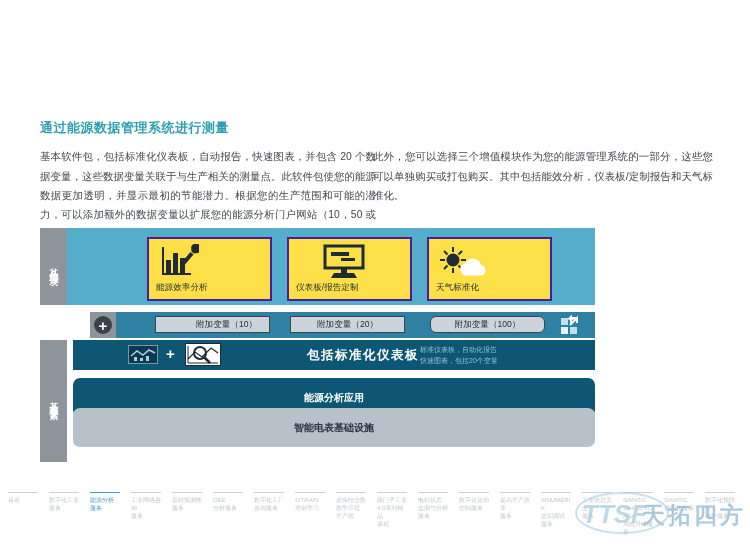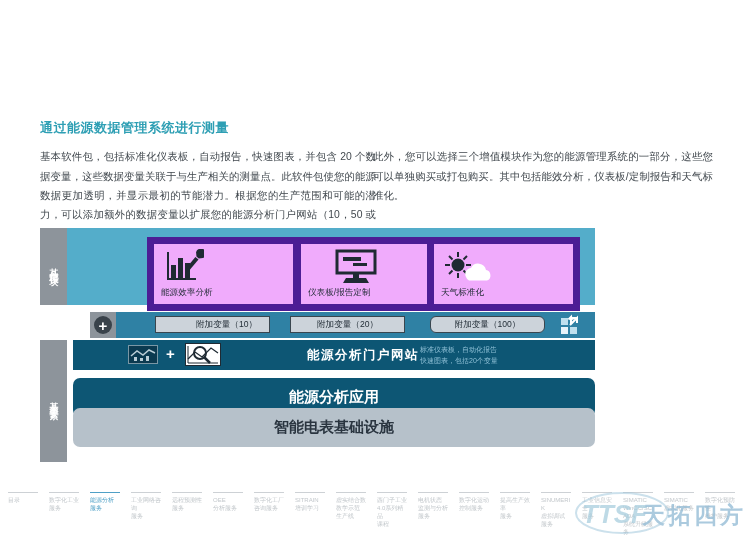--- a/index.html
+++ b/index.html
@@ -7,39 +7,39 @@
         font-family:"Liberation Sans","DejaVu Sans",sans-serif;}
   
   .title{position:absolute;left:40px;top:110px;font-size:13px;font-weight:bold;color:#2e9fb4;letter-spacing:.5px;}
   .intro{position:absolute;top:137px;font-size:10.4px;color:#41484e;line-height:19.2px;text-align:justify;}
   .intro.left{left:40px;width:336px;}
   .intro.right{left:373px;width:340px;}
   
   .vtab{position:absolute;background:#8d949b;color:#ffffff;display:flex;align-items:center;justify-content:center;
         writing-mode:vertical-rl;text-orientation:upright;font-size:9px;font-weight:bold;letter-spacing:3px;}
   .band-blue{position:absolute;left:67px;top:228px;width:528px;height:77px;background:#54adca;}
-  .mod-card{position:absolute;top:237px;width:121px;height:60px;background:#f0abfc;border:7px solid #4c1d95;padding-left:18px;}
+  .mod-card{position:absolute;top:237px;width:121px;height:60px;background:#fde047;border:2px solid #4c1d95;}
   .mod-card .mlabel{position:absolute;left:7px;bottom:5px;font-size:8.6px;color:#1f2a33;}
   .mod-card .micon{position:absolute;left:10px;top:5px;}
   .plus-tab{position:absolute;left:90px;top:312px;width:26px;height:26px;background:#8d949b;display:flex;align-items:center;justify-content:center;}
   .plus-circle{width:18px;height:18px;border-radius:50%;background:#39424a;color:#fff;display:flex;align-items:center;justify-content:center;
                font-size:15px;font-weight:bold;line-height:1;}
   .plus-band{position:absolute;left:116px;top:312px;width:479px;height:26px;background:#2f81a4;}
   .addon-btn{position:absolute;top:316px;width:115px;height:17px;background:#ccd3da;border:1px solid #39464f;
              display:flex;align-items:center;justify-content:center;font-size:8.6px;color:#1f2a33;box-sizing:border-box;cursor:pointer;}
   .blocks-icon{position:absolute;left:559px;top:314px;}
   .portal{position:absolute;left:73px;top:340px;width:522px;height:30px;background:#0d5674;}
   .portal .thumb{position:absolute;left:55px;top:5px;width:30px;height:19px;background:#0b3a50;border:1px solid #7a97a5;box-sizing:border-box;}
   .portal .pplus{position:absolute;left:93px;top:5px;color:#ffffff;font-size:15px;font-weight:bold;}
   .portal .magbox{position:absolute;left:112px;top:3px;width:36px;height:23px;background:#ffffff;border:1px solid #1f2a33;box-sizing:border-box;}
   .portal .ptitle{position:absolute;left:175px;top:7px;width:230px;text-align:center;color:#ffffff;
                   font-size:12.5px;font-weight:bold;letter-spacing:1.5px;}
   .portal .pnotes{position:absolute;left:347px;top:4px;font-size:7px;line-height:11px;color:#8fc0d6;white-space:nowrap;}
   .layer{position:absolute;left:73px;width:522px;height:39px;display:flex;align-items:center;justify-content:center;
-         font-size:15px;font-weight:600;border-radius:7px;}
+         font-size:10px;font-weight:600;border-radius:7px;}
   .layer.l1{top:378px;background:#0d5674;color:#ffffff;}
   .layer.l2{top:408px;background:#b6c1ca;color:#2a3540;}
   .layer.l3{top:438px;background:#ccd3d9;color:#2a3540;}
   
   .footer{position:absolute;left:8px;top:492px;width:738px;display:flex;gap:11px;}
   .fitem{flex:0 0 30px;border-top:1.5px solid #cdd1d5;padding-top:3px;font-size:6px;line-height:8px;
          color:#c2c7cb;cursor:pointer;word-break:break-all;}
   .fitem.active{color:#4fa0c6;border-top-color:#4fa0c6;}
   
   .watermark{position:absolute;right:6px;bottom:4px;opacity:.75;pointer-events:none;}
@@ -65,21 +65,21 @@
         <rect x="21" y="14" width="5" height="15" fill="#1f2a33"></rect>
         <g transform="rotate(40 30 12)">
           <rect x="28.5" y="8" width="4" height="16" fill="#1f2a33"></rect>
           <path d="M26 4 a5 5 0 1 1 9 0 l-3 3 h-3 z" fill="#1f2a33"></path>
         </g>
       </svg>
     </span>
     <span class="mlabel">能源效率分析</span>
   </div>
 
-  <div class="mod-card" style="left:294px;">
+  <div class="mod-card" style="left:287px;">
     <span class="micon" style="left:28px;">
       <svg width="54" height="38" viewBox="0 0 54 38">
         <rect x="8" y="2" width="38" height="22" fill="none" stroke="#1f2a33" stroke-width="3"></rect>
         <rect x="14" y="8" width="18" height="4" fill="#1f2a33"></rect>
         <rect x="24" y="14" width="14" height="3" fill="#1f2a33"></rect>
         <rect x="24" y="24" width="6" height="5" fill="#1f2a33"></rect>
         <path d="M14 34 L40 34 L37 29 L17 29 Z" fill="#1f2a33"></path>
       </svg>
     </span>
     <span class="mlabel">仪表板/报告定制</span>
@@ -133,21 +133,21 @@
     </div>
     <div class="pplus">+</div>
     <div class="magbox">
       <svg width="34" height="21" viewBox="0 0 34 21">
         <polyline points="2,15 9,8 16,13 25,4 32,9" stroke="#1f2a33" stroke-width="1.3" fill="none"></polyline>
         <circle cx="14" cy="9" r="6" fill="none" stroke="#1f2a33" stroke-width="2"></circle>
         <line x1="18" y1="13" x2="24" y2="19" stroke="#1f2a33" stroke-width="2.5"></line>
         <path d="M2 2 V19 H32" stroke="#1f2a33" stroke-width="1" fill="none"></path>
       </svg>
     </div>
-    <div class="ptitle">能源分析门户网站</div>
+    <div class="ptitle">包括标准化仪表板</div>
     <div class="pnotes">
       <div>标准仪表板，自动化报告</div>
       <div>快速图表，包括20个变量</div>
     </div>
   </div>
 
   <div class="vtab" style="left:40px;top:340px;width:27px;height:122px;">基本要素</div>
   <div class="layer l1">能源分析应用</div>
   <div class="layer l2">智能电表基础设施</div>
 

